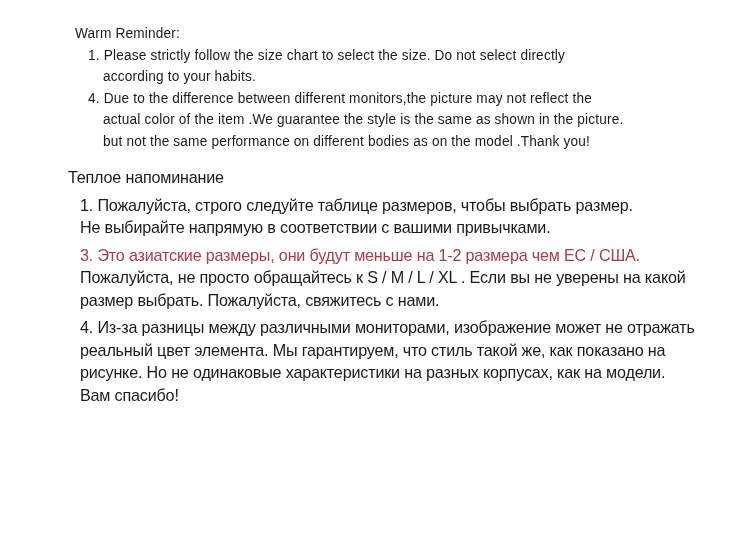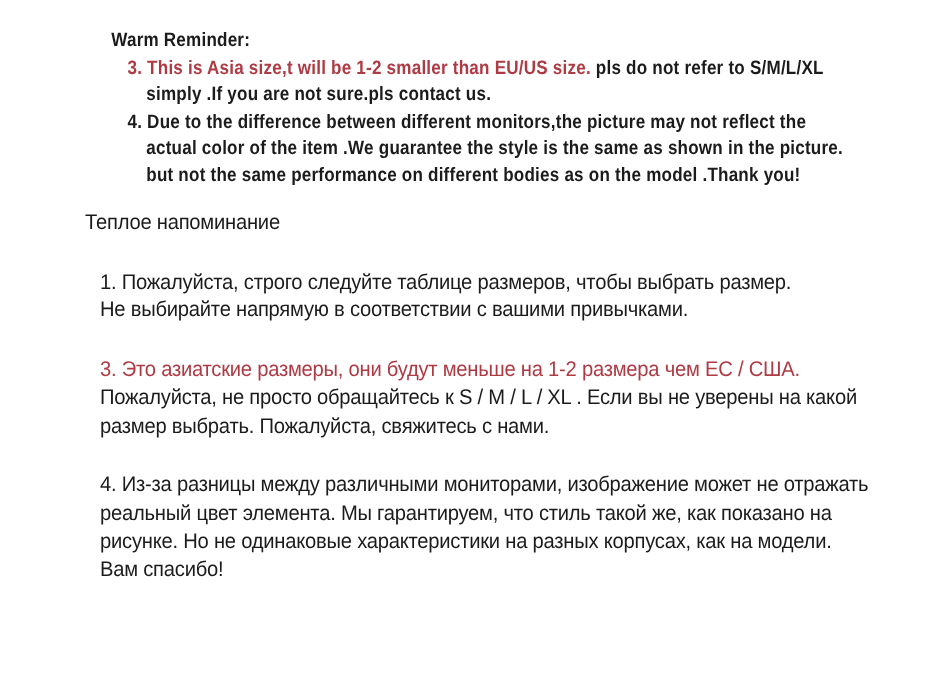--- a/index.html
+++ b/index.html
@@ -7,26 +7,25 @@
     position: relative;
     width: 750px;
     height: 556px;
     background: var(--bg, #ffffff);
     overflow: hidden;
     color: var(--text, #1b1b1b);
   }
   
   .en {
     font-family: "Liberation Sans", sans-serif;
-    font-weight: bold;
+    font-weight: normal;
     font-size: 15.5px;
     line-height: 21.5px;
     padding-top: 22px;
     letter-spacing: 0.2px;
-    padding-left: 14px;
   }
   .en-title {
     margin-left: 75px;
     transform: scaleX(0.88);
     transform-origin: 0 50%;
     white-space: nowrap;
   }
   .en .line {
     margin-left: 103px;
     transform: scaleX(0.88);
@@ -48,34 +47,34 @@
     transform: scaleX(0.95);
     transform-origin: 0 50%;
     white-space: nowrap;
   }
   .ru .line {
     margin-left: 80px;
     transform: scaleX(0.95);
     transform-origin: 0 50%;
     white-space: nowrap;
   }
-  .ru .ru-item { margin-top: 25px; }
+  .ru .ru-item { margin-top: 5px; }
   .red { color: var(--red, #ae3a44); }
 </style>
 </head>
 <body>
 
 <div class="page">
 
   <div class="en">
     <div class="en-title">Warm Reminder:</div>
     <div id="en-items">
         <div class="en-item">
-          <div class="line first"><span class="red">3. This is Asia size,t will be 1-2 smaller than EU/US size.</span><span> pls do not refer to S/M/L/XL</span></div>
-          <div class="line"><span>simply .If you are not sure.pls contact us.</span></div>
+          <div class="line first"><span>1. Please strictly follow the size chart to select the size. Do not select directly</span></div>
+          <div class="line"><span>according to your habits.</span></div>
         </div>
         <div class="en-item">
           <div class="line first"><span>4. Due to the difference between different monitors,the picture may not reflect the</span></div>
           <div class="line"><span>actual color of the item .We guarantee the style is the same as shown in the picture.</span></div>
           <div class="line"><span>but not the same performance on different bodies as on the model .Thank you!</span></div>
         </div>
       </div>
   </div>
 
   <div class="ru">

